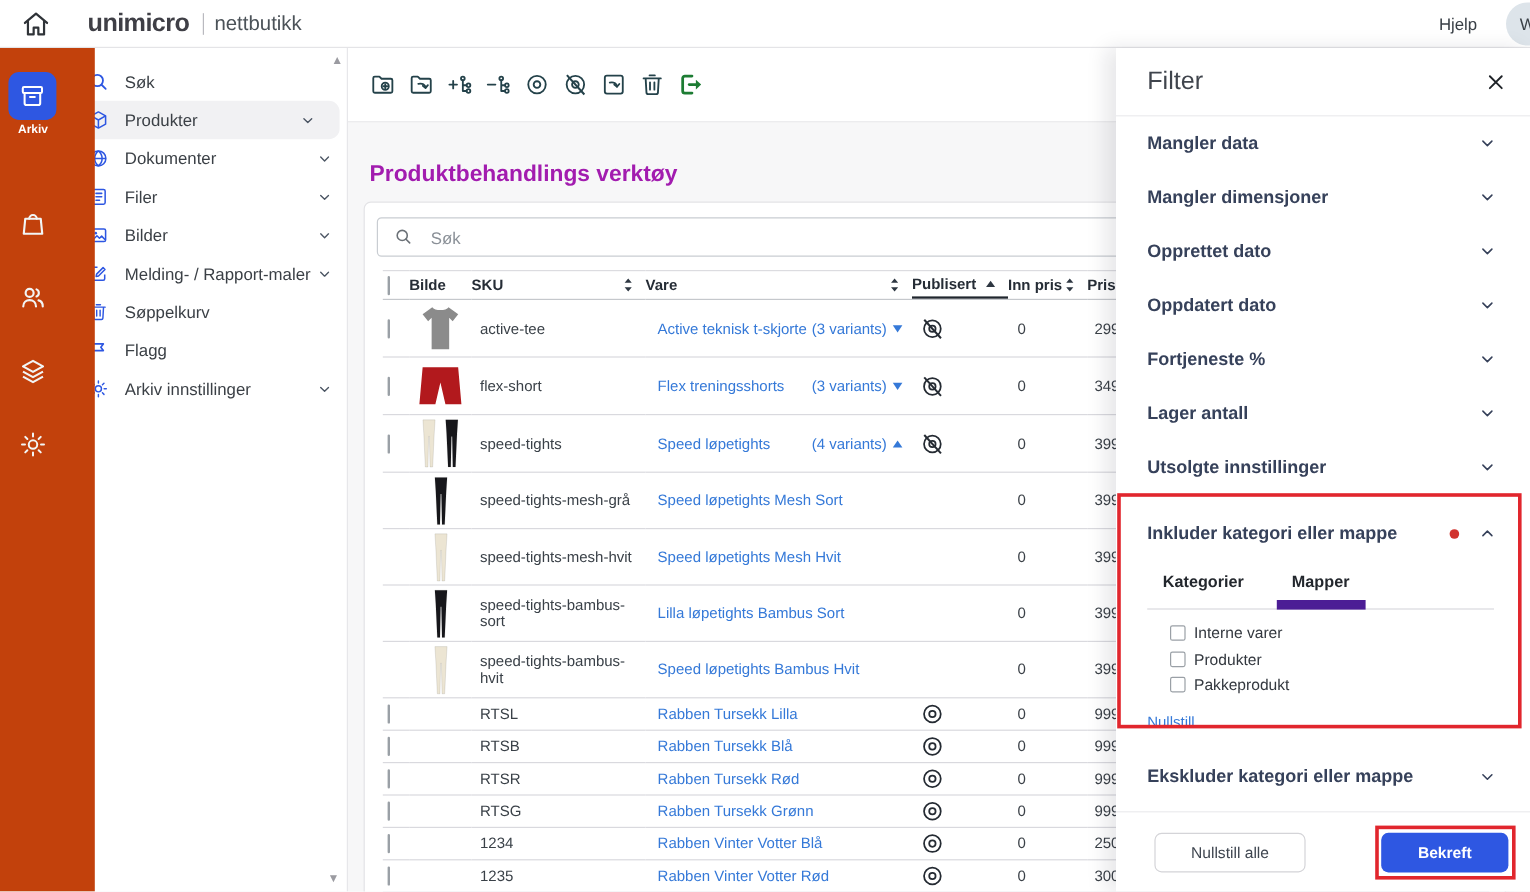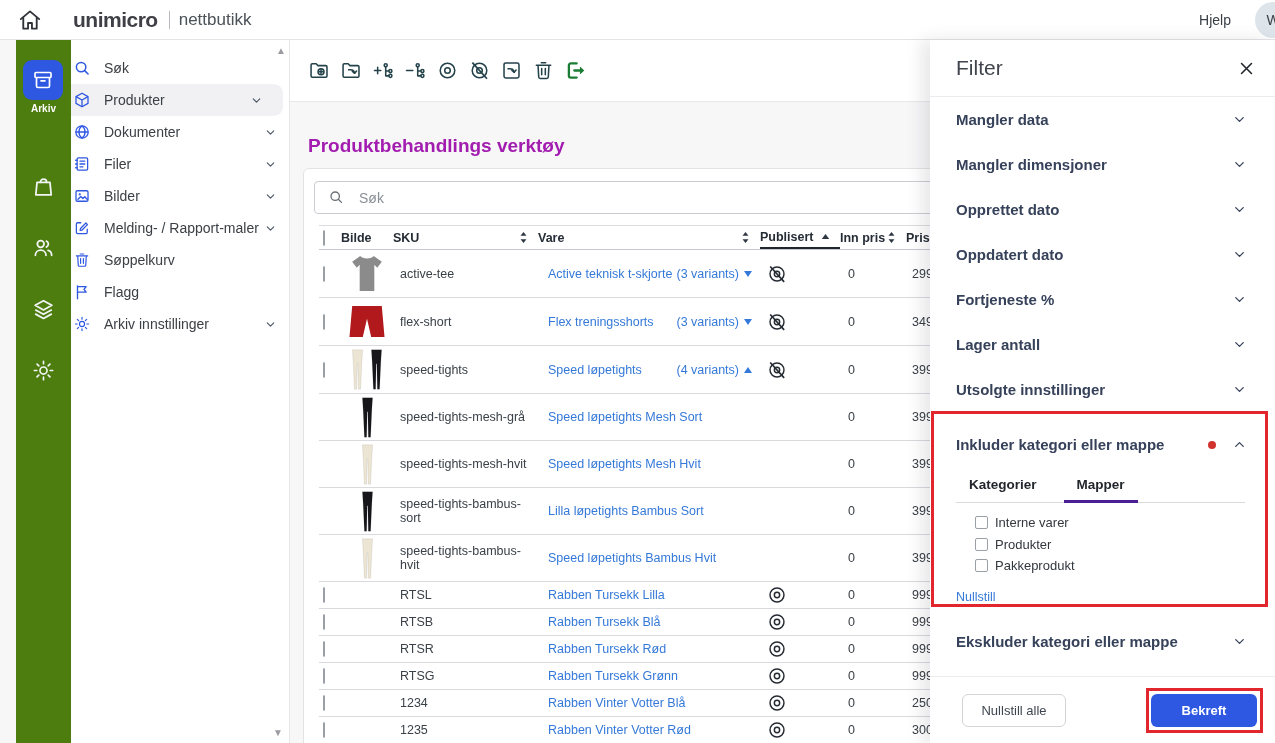--- a/index.html
+++ b/index.html
@@ -13,21 +13,21 @@
   .brand { margin-left:30px; display:flex; align-items:center; }
   .brand-name { font-size:21px; font-weight:700; letter-spacing:-0.5px; color:#3f3f46; }
   .brand-sep { width:1px; height:18px; background:#b9b9bf; margin:0 9px 0 11px; }
   .brand-suffix { font-size:17px; color:#4b5258; }
   .topbar-right { margin-left:auto; display:flex; align-items:center; }
   .help-link { font-size:14px; color:#3a4047; margin-right:24px; cursor:pointer; }
   .avatar { width:36px; height:36px; border-radius:50%; background:#dde4ea; color:#3a4047;
             font-size:14px; display:flex; align-items:center; justify-content:center; margin-right:-16px; }
 
   
-  .rail { position:absolute; left:16px; top:40px; width:55px; height:703px; background:#4d7c0f; z-index:15; }
+  .rail { position:absolute; left:0; top:40px; width:79px; height:703px; background:#c2410c; z-index:15; }
   .rail-tile { position:absolute; left:7px; top:20px; width:40px; height:40px; background:#2e57e2;
                border-radius:9px; color:#fff; display:flex; align-items:center; justify-content:center; cursor:pointer; }
   .rail-label { position:absolute; left:0; top:63px; width:55px; text-align:center; color:#fff; font-size:10px; font-weight:700; }
   .rail-ic { position:absolute; left:15px; width:25px; height:25px; color:#f2f5f5; cursor:pointer; }
 
   
   .sidebar { position:absolute; left:55px; top:40px; width:235px; height:703px; background:#fff;
              border-right:1px solid #e7e7ea; z-index:14; }
   .sb-scroll { position:absolute; font-size:10px; color:#9b9ba1; cursor:pointer; line-height:10px; }
   .menu { position:absolute; left:0; top:12px; width:235px; }
@@ -90,28 +90,28 @@
   .f-title { font-size:21px; color:#40454d; }
   .f-close { margin-left:auto; width:17px; height:17px; color:#1f2328; cursor:pointer; }
   .f-row { height:45px; display:flex; align-items:center; padding:0 28px 0 26px; cursor:pointer; }
   .f-row-label { font-size:15px; font-weight:700; color:#36415a; }
   .f-chev { margin-left:auto; width:15px; height:15px; color:#36415a; }
   .f-dot { width:8px; height:8px; border-radius:50%; background:#d1332e; margin-left:auto; margin-right:16px; }
   .f-dot + .f-chev { margin-left:0; }
   .f-include { padding-top:10px; }
   .f-tabs { display:flex; margin:4px 30px 0 26px; border-bottom:1px solid #d9d9de; }
   .f-tab { font-size:13.5px; font-weight:700; color:#23272d; padding:6px 13px 8px 13px; margin-right:14px; cursor:pointer; }
-  .f-tab.active { border-bottom:3px solid #4c1d95; margin-bottom:-1px;text-align:center; }
+  .f-tab.active { border-bottom:8px solid #4c1d95; margin-bottom:-1px;text-align:center; }
   .f-opts { padding:9px 0 0 45px; }
   .f-opt { display:flex; align-items:center; height:21.5px; cursor:pointer; }
   .f-opt-label { font-size:13px; color:#33383f; margin-left:7px; }
   .f-reset { font-size:12.5px; color:#3579d8; margin:13px 0 0 26px; cursor:pointer; display:inline-block; }
   .f-footer { margin-top:auto; border-top:1px solid #ececee; height:67px; display:flex; align-items:center;
               padding:0 18px 0 32px; justify-content:space-between; }
-  .btn-outline { width:104px; height:33px; background:#fff; border:1px solid #d4d4d8; border-radius:6px;
+  .btn-outline { width:126px; height:33px; background:#fff; border:1px solid #d4d4d8; border-radius:6px;
                  font-size:13px; color:#3f4650; font-family:"Liberation Sans", sans-serif; cursor:pointer; }
   .btn-primary { width:106px; height:33px; background:#2e57e2; border:none; border-radius:6px;
                  font-size:13px; font-weight:700; color:#fff; font-family:"Liberation Sans", sans-serif; cursor:pointer; }
 
   
   .annot { position:absolute; border:3px solid #e1262d; z-index:60; pointer-events:none; }
   .annot-include { left:931px; top:411px; width:337px; height:196px; }
   .annot-confirm { left:1146px; top:688px; width:117px; height:45px; }
 
   .ic { display:block; width:100%; height:100%; }

